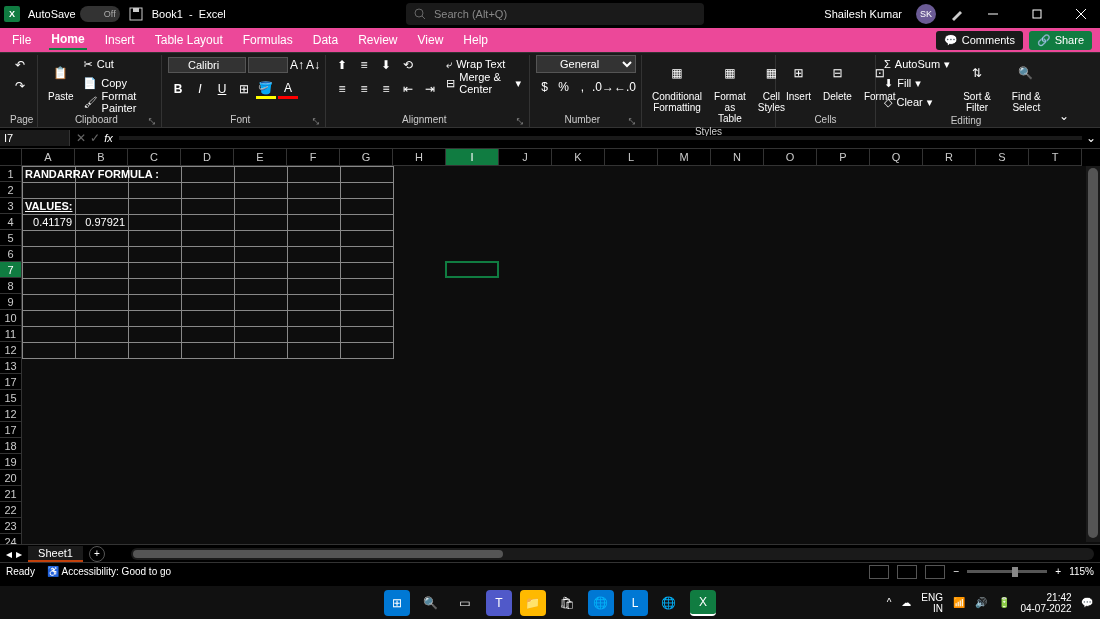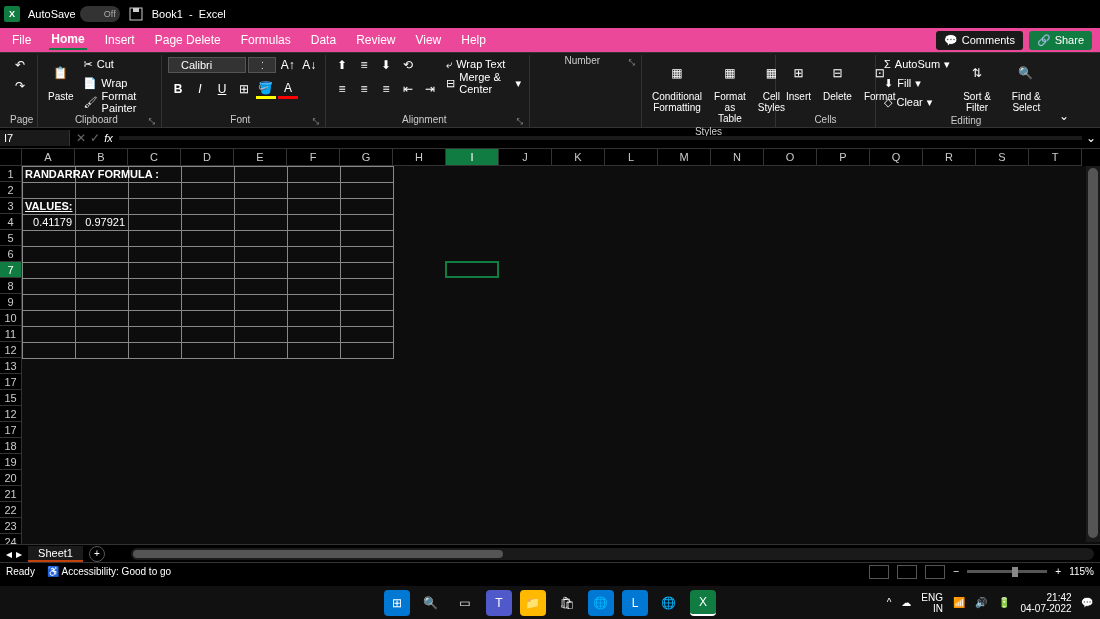--- a/index.html
+++ b/index.html
@@ -32,21 +32,21 @@
 .ribbon { height: 75px; background: #1a1a1a; display: flex; padding: 2px 4px 0; border-top: 1px solid #333; }
 .ribbon-group { border-right: 1px solid #333; padding: 0 6px; display: flex; flex-direction: column; justify-content: space-between; }
 .ribbon-group-content { display: flex; gap: 4px; align-items: flex-start; }
 .ribbon-group-label { font-size: 10px; text-align: center; color: #ccc; padding-bottom: 2px; }
 .ribbon-btn-lg { display: flex; flex-direction: column; align-items: center; padding: 2px 4px; cursor: pointer; }
 .ribbon-btn-lg .icon { height: 32px; display: flex; align-items: center; justify-content: center; margin-bottom: 2px; }
 .ribbon-btn-lg .label { font-size: 10px; text-align: center; line-height: 1.1; }
 .ribbon-btn-sm { display: flex; align-items: center; gap: 4px; font-size: 11px; padding: 1px 2px; cursor: pointer; height: 18px; }
 .ribbon-col { display: flex; flex-direction: column; gap: 1px; }
 .ribbon-row { display: flex; gap: 2px; align-items: center; }
-.font-select { background: #333; border: 1px solid #555; font-size: 11px; padding: 1px 12px; color: #fff; }
+.font-select { background: #333; border: 1px solid #555; font-size: 11px; padding: 1px 19px; color: #fff; }
 .icon-btn { width: 20px; height: 20px; display: flex; align-items: center; justify-content: center; cursor: pointer; font-size: 12px; }
 .dialog-launcher { font-size: 8px; opacity: 0.6; align-self: flex-end; }
 
 
 .formula-bar { height: 22px; background: #000; display: flex; align-items: center; border-top: 1px solid #333; border-bottom: 1px solid #333; }
 .name-box { width: 70px; background: #1a1a1a; font-size: 11px; padding: 2px 4px; border-right: 1px solid #333; }
 .fx-btns { display: flex; gap: 4px; padding: 0 6px; align-items: center; }
 .fx-icon { font-style: italic; font-size: 11px; }
 .formula-input { flex: 1; background: #1a1a1a; font-size: 11px; padding: 2px 4px; }
 
@@ -99,27 +99,57 @@
   <div class="excel-icon">X</div>
   <span class="autosave-label">AutoSave</span>
   <div class="autosave-toggle">
       <span>Off</span>
     </div>
   <svg class="save-icon" width="16" height="16" viewBox="0 0 16 16">
       <rect x="2" y="2" width="12" height="12" fill="none" stroke="#ccc" stroke-width="1"></rect>
       <rect x="5" y="2" width="6" height="4" fill="#ccc"></rect>
     </svg>
   <span class="doc-title"><span>Book1</span> &nbsp;-&nbsp; <span>Excel</span></span>
+  <div class="search-container">
+    <svg class="search-icon" width="12" height="12" viewBox="0 0 12 12">
+        <circle cx="5" cy="5" r="4" fill="none" stroke="#888"></circle>
+        <line x1="8" y1="8" x2="11" y2="11" stroke="#888"></line>
+      </svg>
+    <span class="search-text">Search (Alt+Q)</span>
+  </div>
+  <div class="title-right">
+    <span class="user-name">Shailesh Kumar</span>
+    <div class="user-avatar">SK</div>
+    <svg width="14" height="14" viewBox="0 0 14 14">
+        <path d="M2 12 L10 4 L12 6 L4 14 Z" fill="#ccc"></path>
+      </svg>
+    <div class="win-btn">
+        <svg width="10" height="10">
+          <line x1="0" y1="5" x2="10" y2="5" stroke="#fff"></line>
+        </svg>
+      </div>
+    <div class="win-btn">
+        <svg width="10" height="10">
+          <rect x="1" y="1" width="8" height="8" fill="none" stroke="#fff"></rect>
+        </svg>
+      </div>
+    <div class="win-btn">
+        <svg width="10" height="10">
+          <line x1="0" y1="0" x2="10" y2="10" stroke="#fff"></line>
+          <line x1="10" y1="0" x2="0" y2="10" stroke="#fff"></line>
+        </svg>
+      </div>
+  </div>
 </div>
 
 <div class="ribbon-tabs">
   <span class="ribbon-tab">File</span>
   <span class="ribbon-tab active">Home</span>
   <span class="ribbon-tab">Insert</span>
-  <span class="ribbon-tab">Page Delete</span>
+  <span class="ribbon-tab">Table Layout</span>
   <span class="ribbon-tab">Formulas</span>
   <span class="ribbon-tab">Data</span>
   <span class="ribbon-tab">Review</span>
   <span class="ribbon-tab">View</span>
   <span class="ribbon-tab">Help</span>
   <div class="ribbon-right">
     <div class="comments-btn">💬 <span>Comments</span></div>
     <div class="share-btn">🔗 <span>Share</span></div>
   </div>
 </div>
@@ -133,21 +163,21 @@
     <div class="ribbon-group-label">Page</div>
   </div>
   <div class="ribbon-group" style="width:124px">
     <div class="ribbon-group-content">
       <div class="ribbon-btn-lg">
         <div class="icon">📋</div>
           <div class="label">Paste</div>
       </div>
       <div class="ribbon-col">
         <div class="ribbon-btn-sm">✂ <span>Cut</span></div>
-        <div class="ribbon-btn-sm">📄 <span>Wrap</span></div>
+        <div class="ribbon-btn-sm">📄 <span>Copy</span></div>
         <div class="ribbon-btn-sm">🖌 <span>Format Painter</span></div>
       </div>
     </div>
     <div style="display:flex;justify-content:space-between">
         <div class="ribbon-group-label" style="flex:1">Clipboard</div>
         <span class="dialog-launcher">⤡</span>
       </div>
   </div>
   <div class="ribbon-group" style="width:164px">
     <div class="ribbon-col" style="gap:4px">
@@ -198,20 +228,30 @@
         <div class="ribbon-btn-sm">⤶ <span>Wrap Text</span></div>
         <div class="ribbon-btn-sm">⊟ <span>Merge &amp; Center</span> ▾</div>
       </div>
     </div>
     <div style="display:flex;justify-content:flex-start">
         <div class="ribbon-group-label" style="flex:1">Alignment</div>
         <span class="dialog-launcher">⤡</span>
       </div>
   </div>
   <div class="ribbon-group" style="width:112px">
+    <div class="ribbon-col" style="gap:4px">
+      <select class="font-select" style="width:100px"><option>General</option></select>
+      <div class="ribbon-row">
+        <span class="icon-btn">$</span>
+        <span class="icon-btn">%</span>
+        <span class="icon-btn">,</span>
+        <span class="icon-btn">.0→</span>
+        <span class="icon-btn">←.0</span>
+      </div>
+    </div>
     <div style="display:flex;justify-content:space-between">
         <div class="ribbon-group-label" style="flex:1">Number</div>
         <span class="dialog-launcher">⤡</span>
       </div>
   </div>
   <div class="ribbon-group" style="width:134px">
     <div class="ribbon-group-content">
       <div class="ribbon-btn-lg">
           <div class="icon">▦</div>
           <div class="label">Conditional

